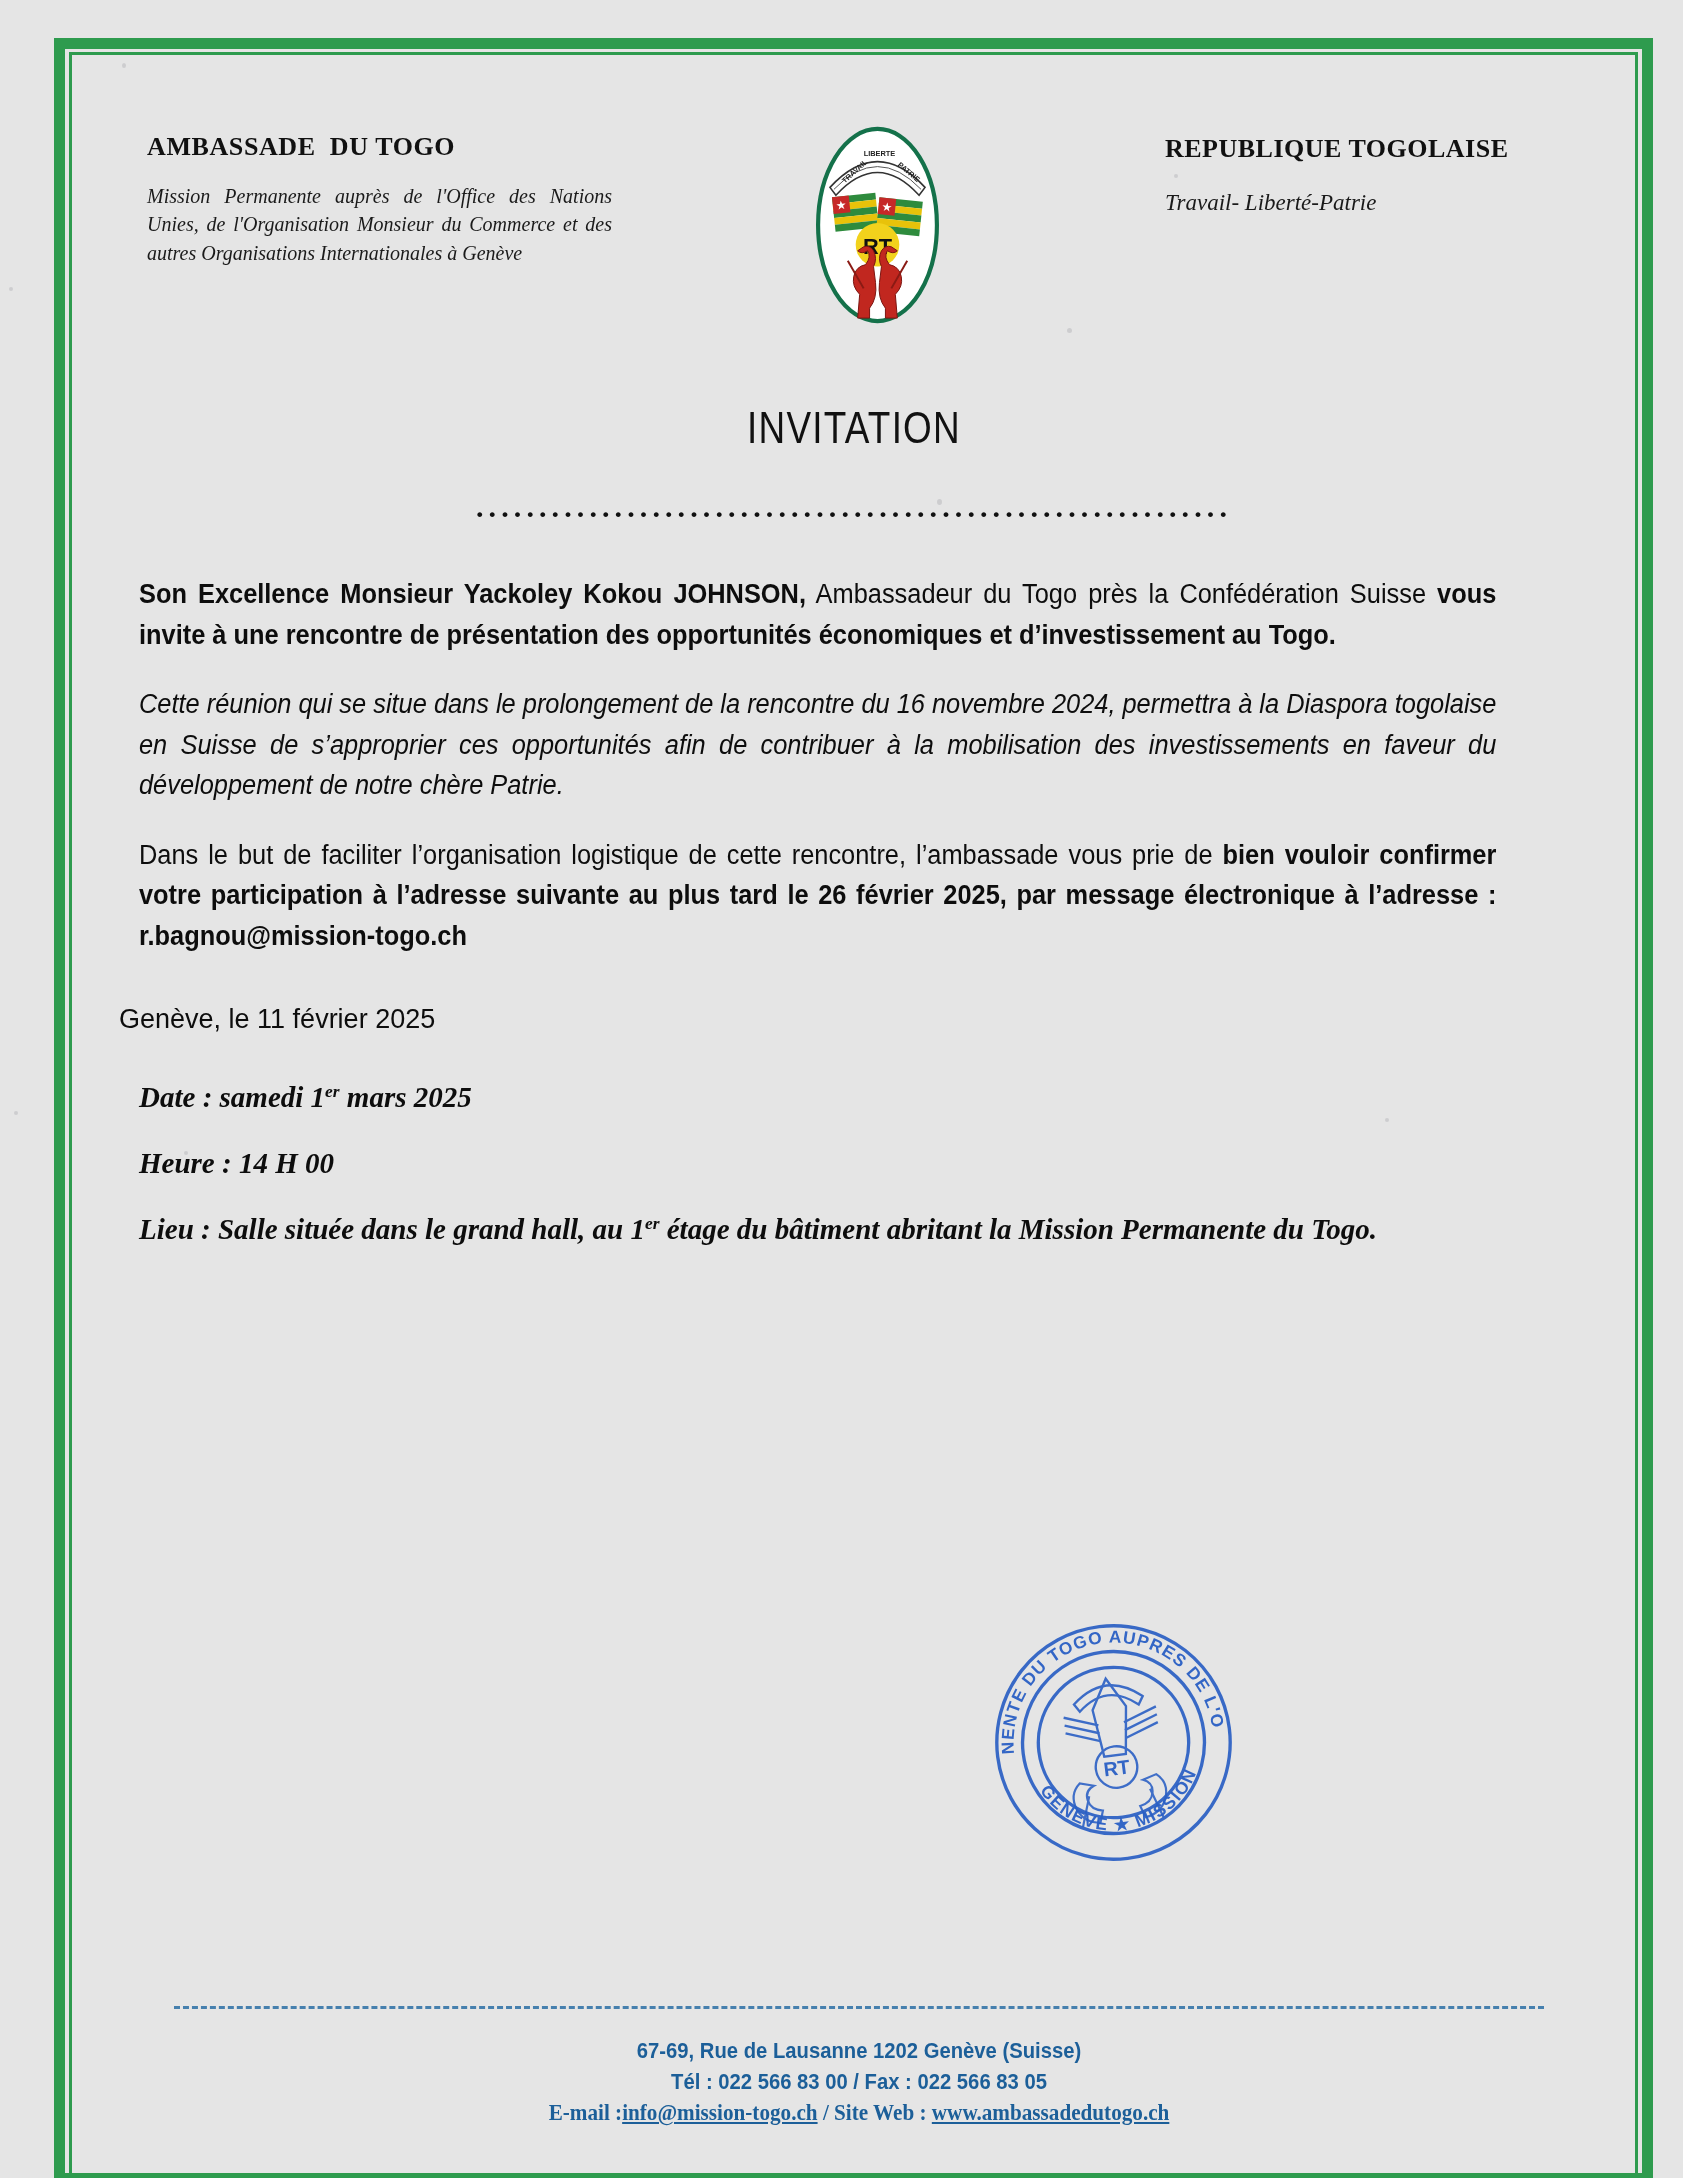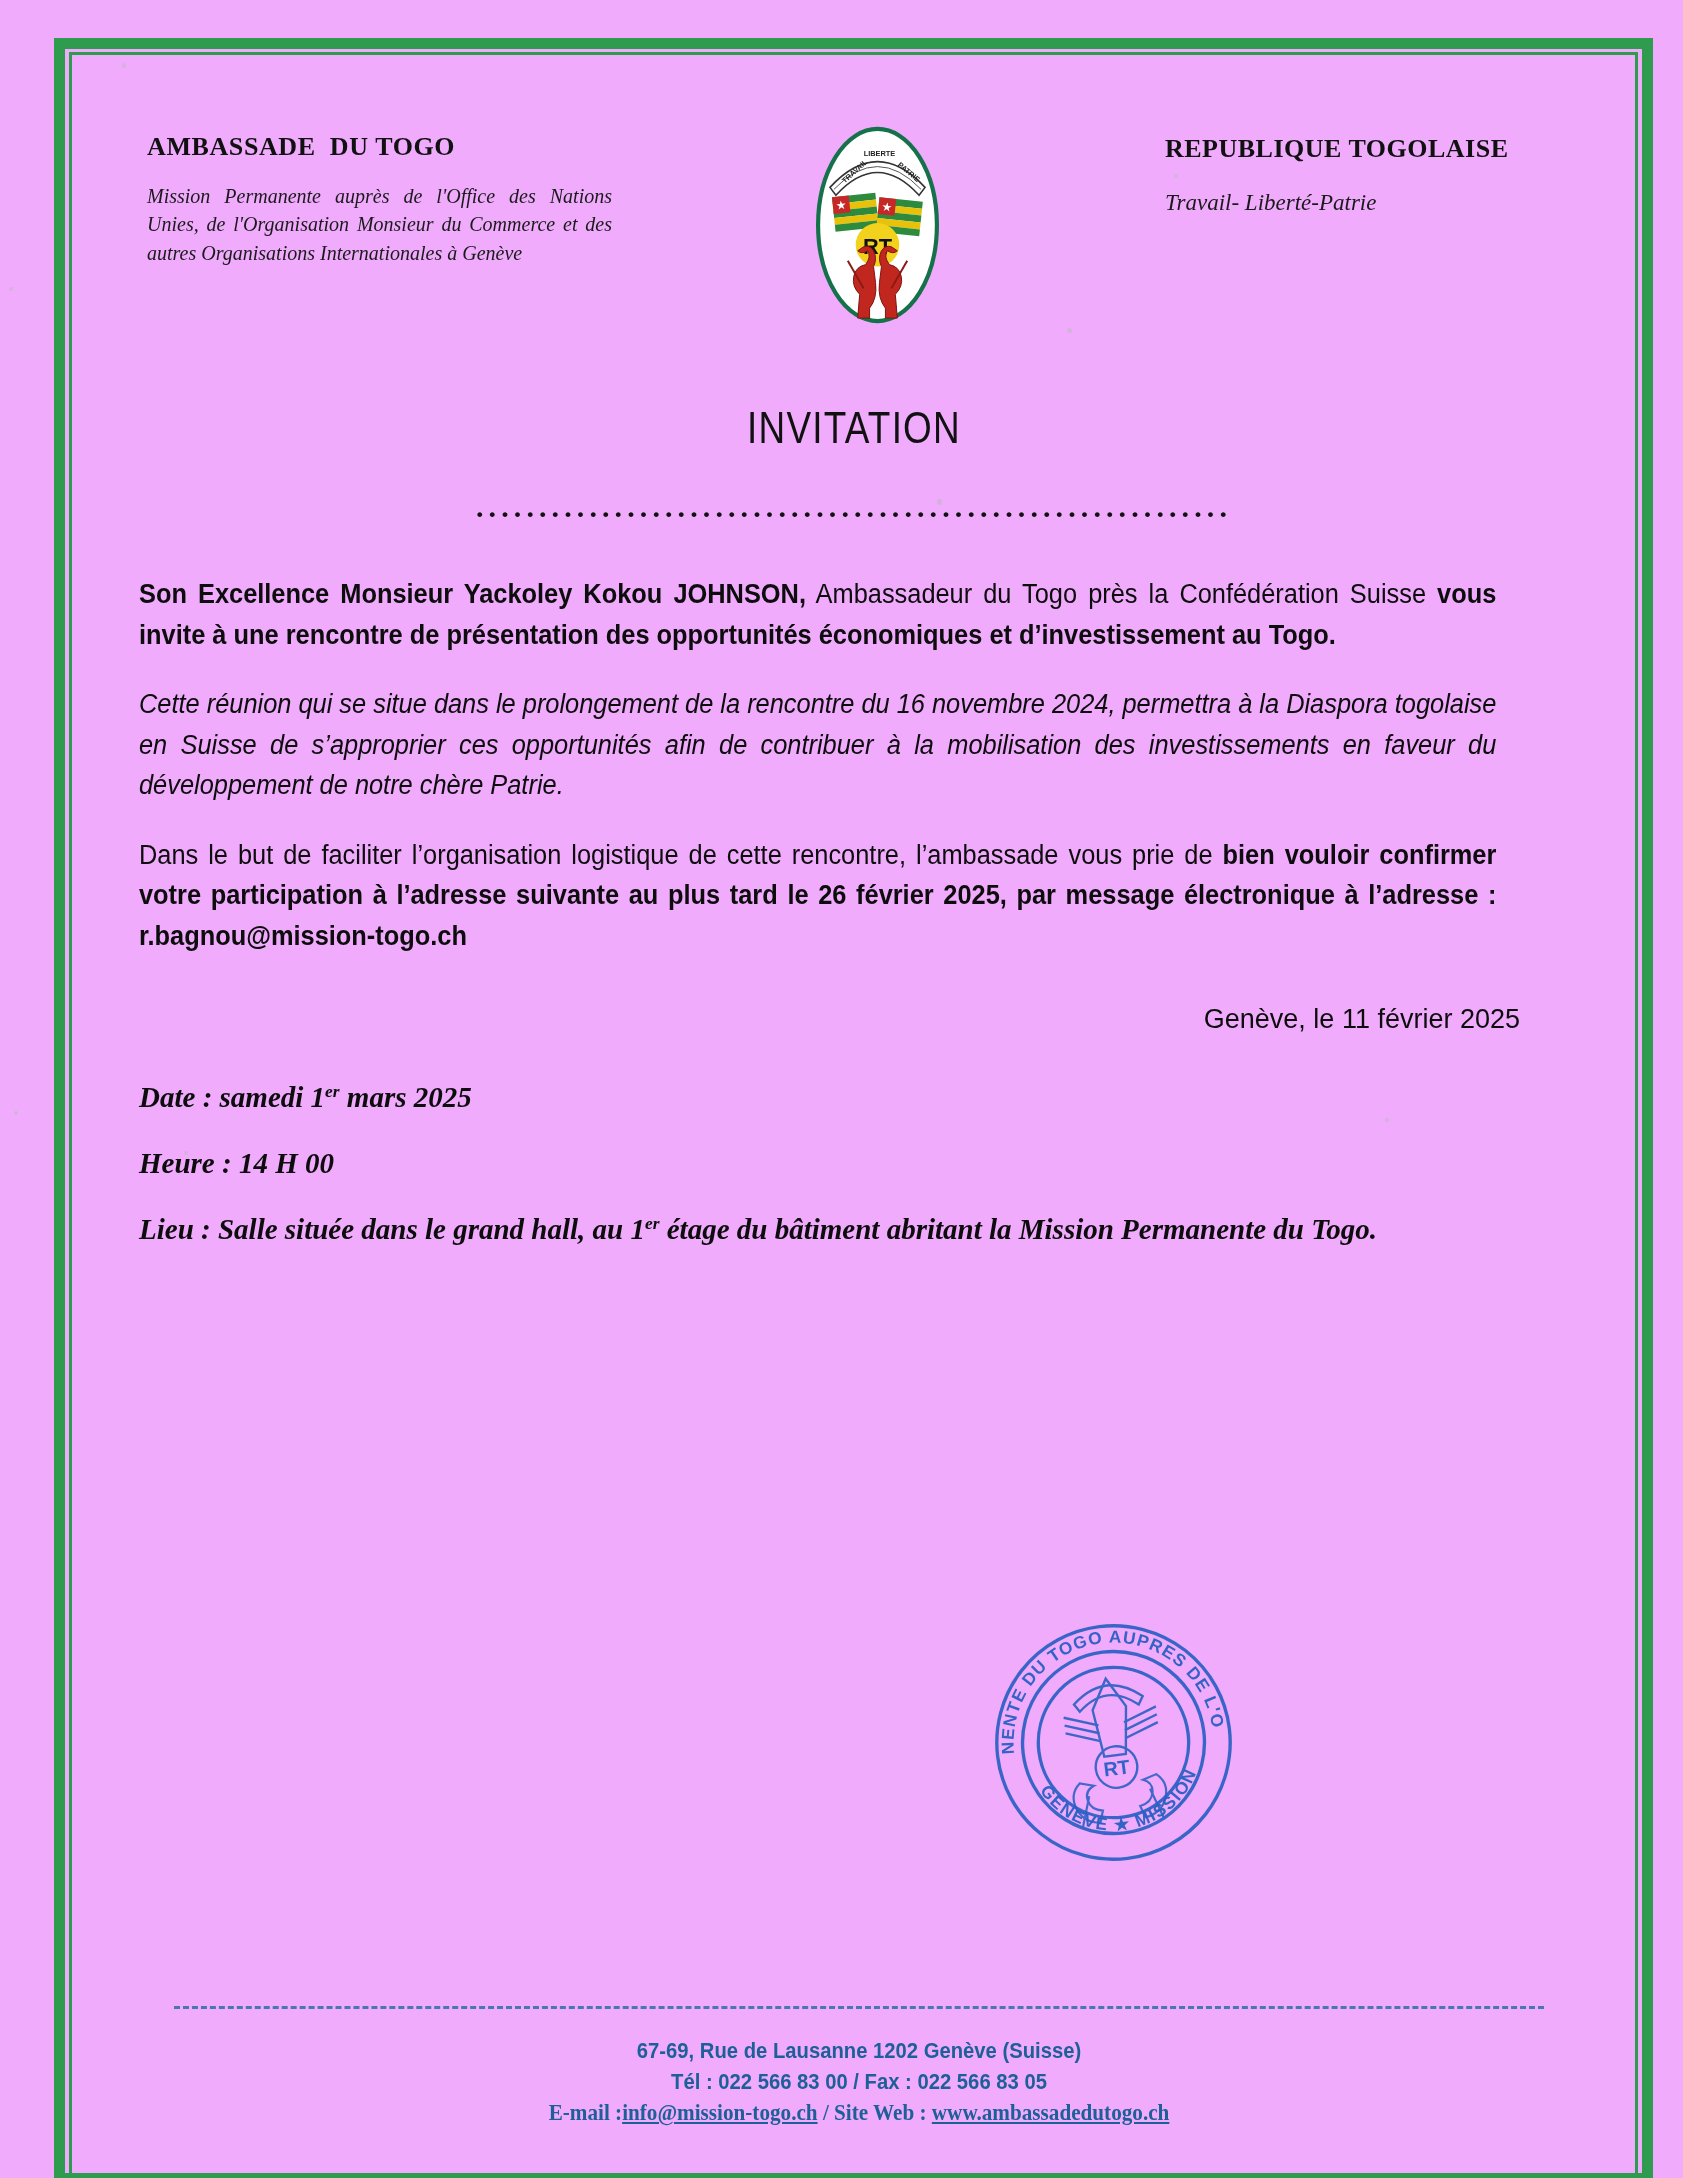--- a/index.html
+++ b/index.html
@@ -12,21 +12,21 @@
     height: 2178px;
     position: relative;
     overflow: hidden;
     font-family: "Liberation Sans", sans-serif;
   }
 
   
   #page {
     position: absolute;
     inset: 0;
-    background: #f0abfc;
+    background: #e5e5e5;
   }
 
   
   #frame-outer {
     position: absolute;
     left: 54px;
     top: 38px;
     right: 30px;
     bottom: -6px;
     border: 11px solid #2e9b4e;
@@ -146,21 +146,20 @@
     transform: scaleX(0.94);
     transform-origin: left center;
   }
   p.para.italic { font-style: italic; }
   .b { font-weight: bold; }
 
   
   .placedate {
     margin-top: 48px;
     padding-right: 69px;
-    text-align: right;
     font-family: "Liberation Sans", sans-serif;
     font-size: 27px;
     color: #0d0d0d;
   }
 
   
   .details {
     margin-top: 42px;
     padding-left: 20px;
   }

